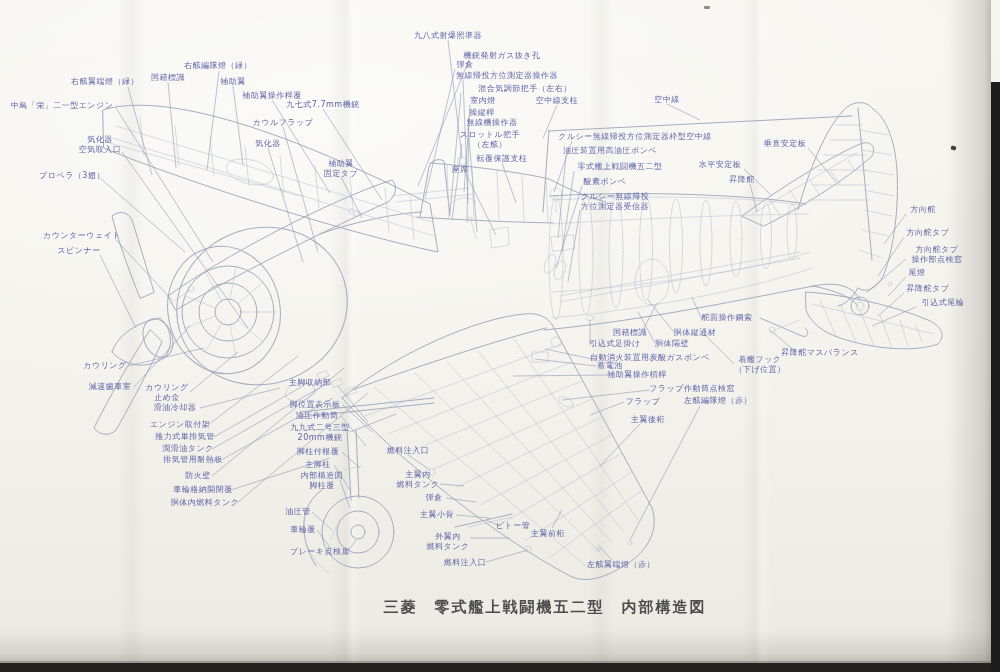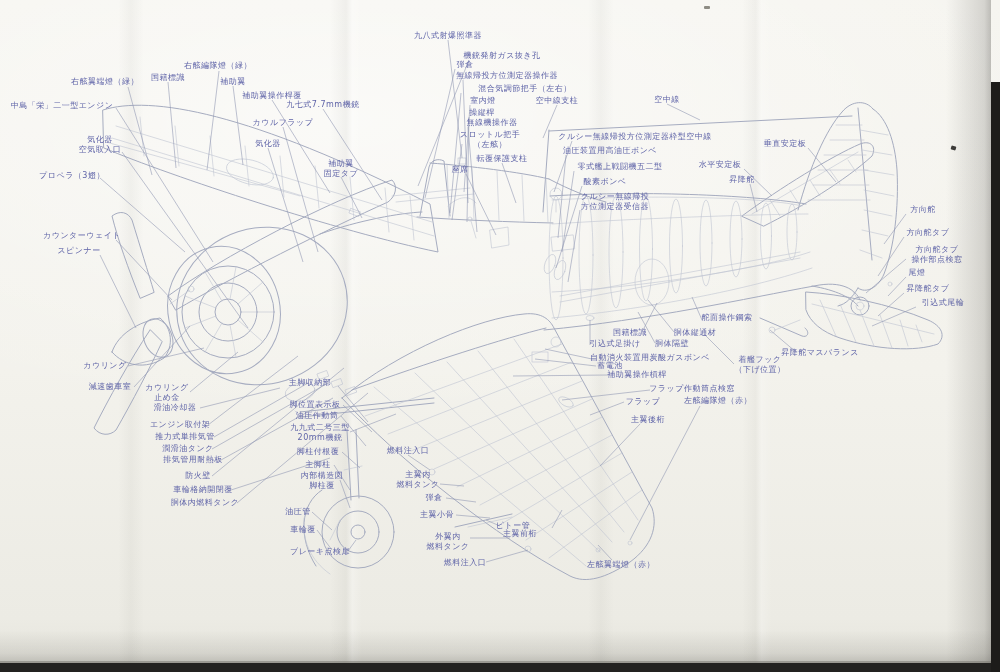--- a/index.html
+++ b/index.html
@@ -422,23 +422,24 @@
       <div class="plabel" style="left: 320px; top: 547px;">ブレーキ点検扉</div>
       <div class="plabel" style="left: 408px; top: 446px;">燃料注入口</div>
       <div class="plabel" style="left: 418px; top: 470px;">主翼内
 燃料タンク</div>
       <div class="plabel" style="left: 434px; top: 493px;">弾倉</div>
       <div class="plabel" style="left: 437px; top: 510px;">主翼小骨</div>
       <div class="plabel" style="left: 448px; top: 524px; margin-top: 8px;">外翼内
 燃料タンク</div>
       <div class="plabel" style="left: 465px; top: 558px;">燃料注入口</div>
       <div class="plabel" style="left: 513px; top: 521px;">ピトー管</div>
-      <div class="plabel" style="left: 520px; top: 529px;">主翼前桁</div>
+      <div class="plabel" style="left: 548px; top: 529px;">主翼前桁</div>
     </div>
 
+  <div id="title" style="left: 545px; top: 598px;">三菱　零式艦上戦闘機五二型　内部構造図</div>
 
   <div class="shadow-right"></div>
   <div class="shadow-bottom"></div>
   <div class="edge-bottom-hl"></div>
   <div class="edge-bottom"></div>
   <div class="edge-right"></div>
   <div class="speck1"></div>
   <div class="speck2"></div>
 </div>
 

